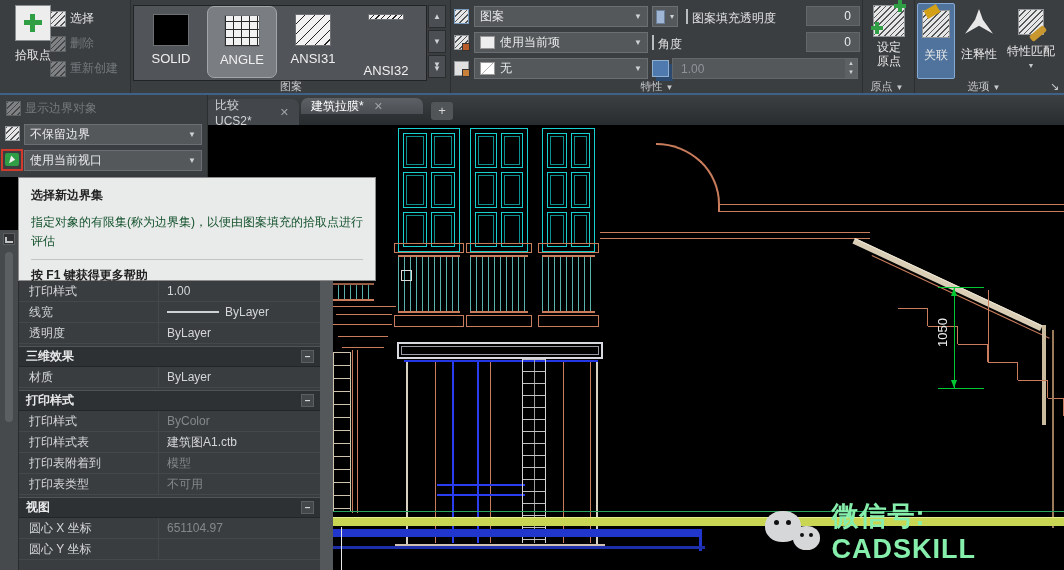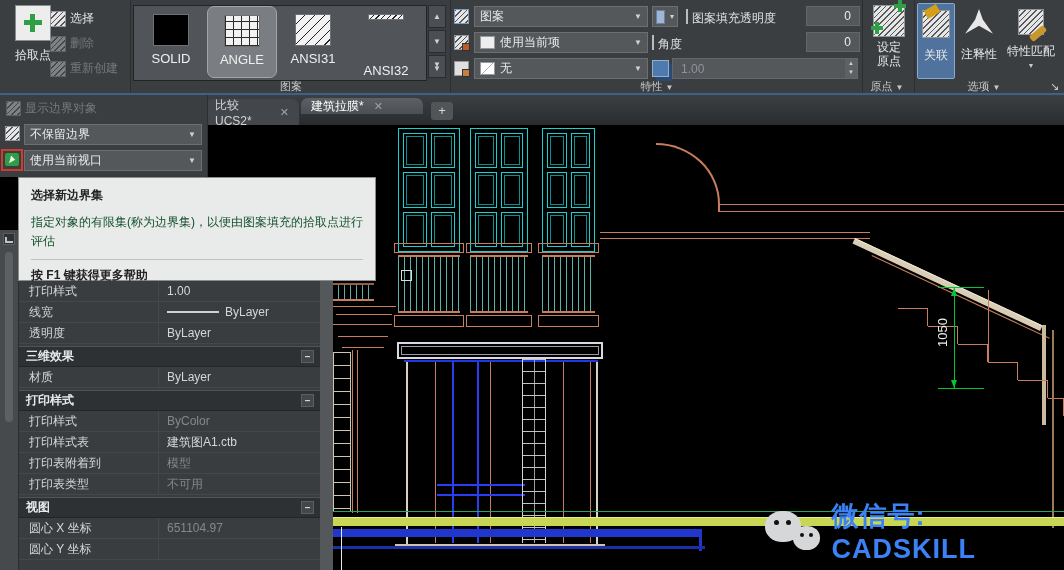--- a/index.html
+++ b/index.html
@@ -70,21 +70,21 @@
        border-top:2px solid #c97d5c;border-bottom:2px solid #c97d5c;box-sizing:border-box;}
   .ped{border:1px solid #c97d5c;box-sizing:border-box;}
   .step{border-top:1px solid #c97d5c;border-right:1px solid #c97d5c;box-sizing:border-box;}
   .pier{border-left:1px solid #d4d4d4;border-right:1px solid #d4d4d4;box-sizing:border-box;
         background-image:repeating-linear-gradient(180deg,#c3c3c3 0 1px,transparent 1px 12px),linear-gradient(90deg,transparent 0 11px,#9d9d9d 11px 12px,transparent 12px);}
   .quoin{border-left:1px solid #cfc4ae;border-right:1px solid #cfc4ae;box-sizing:border-box;
          background-image:repeating-linear-gradient(180deg,#cfc4ae 0 1px,transparent 1px 13px);}
   .dimtext{color:#ececec;font-size:13px;transform:rotate(-90deg);transform-origin:center;}
   .tri-up{width:0;height:0;border-left:3px solid transparent;border-right:3px solid transparent;border-bottom:8px solid #00c832;}
   .tri-down{width:0;height:0;border-left:3px solid transparent;border-right:3px solid transparent;border-top:8px solid #00c832;}
-  .wm{display:flex;align-items:center;gap:12px;color:#3b82f6;font-size:27px;font-weight:bold;letter-spacing:1px;}
+  .wm{display:flex;align-items:center;gap:12px;color:#86efac;font-size:27px;font-weight:bold;letter-spacing:1px;}
   .bub{position:absolute;background:#d6d7d9;border-radius:48%;}
   .eye{position:absolute;background:#101010;border-radius:50%;}
 </style>
 </head>
 <body>
 
 <div class="app">
 
   <div class="a canvas">
 

